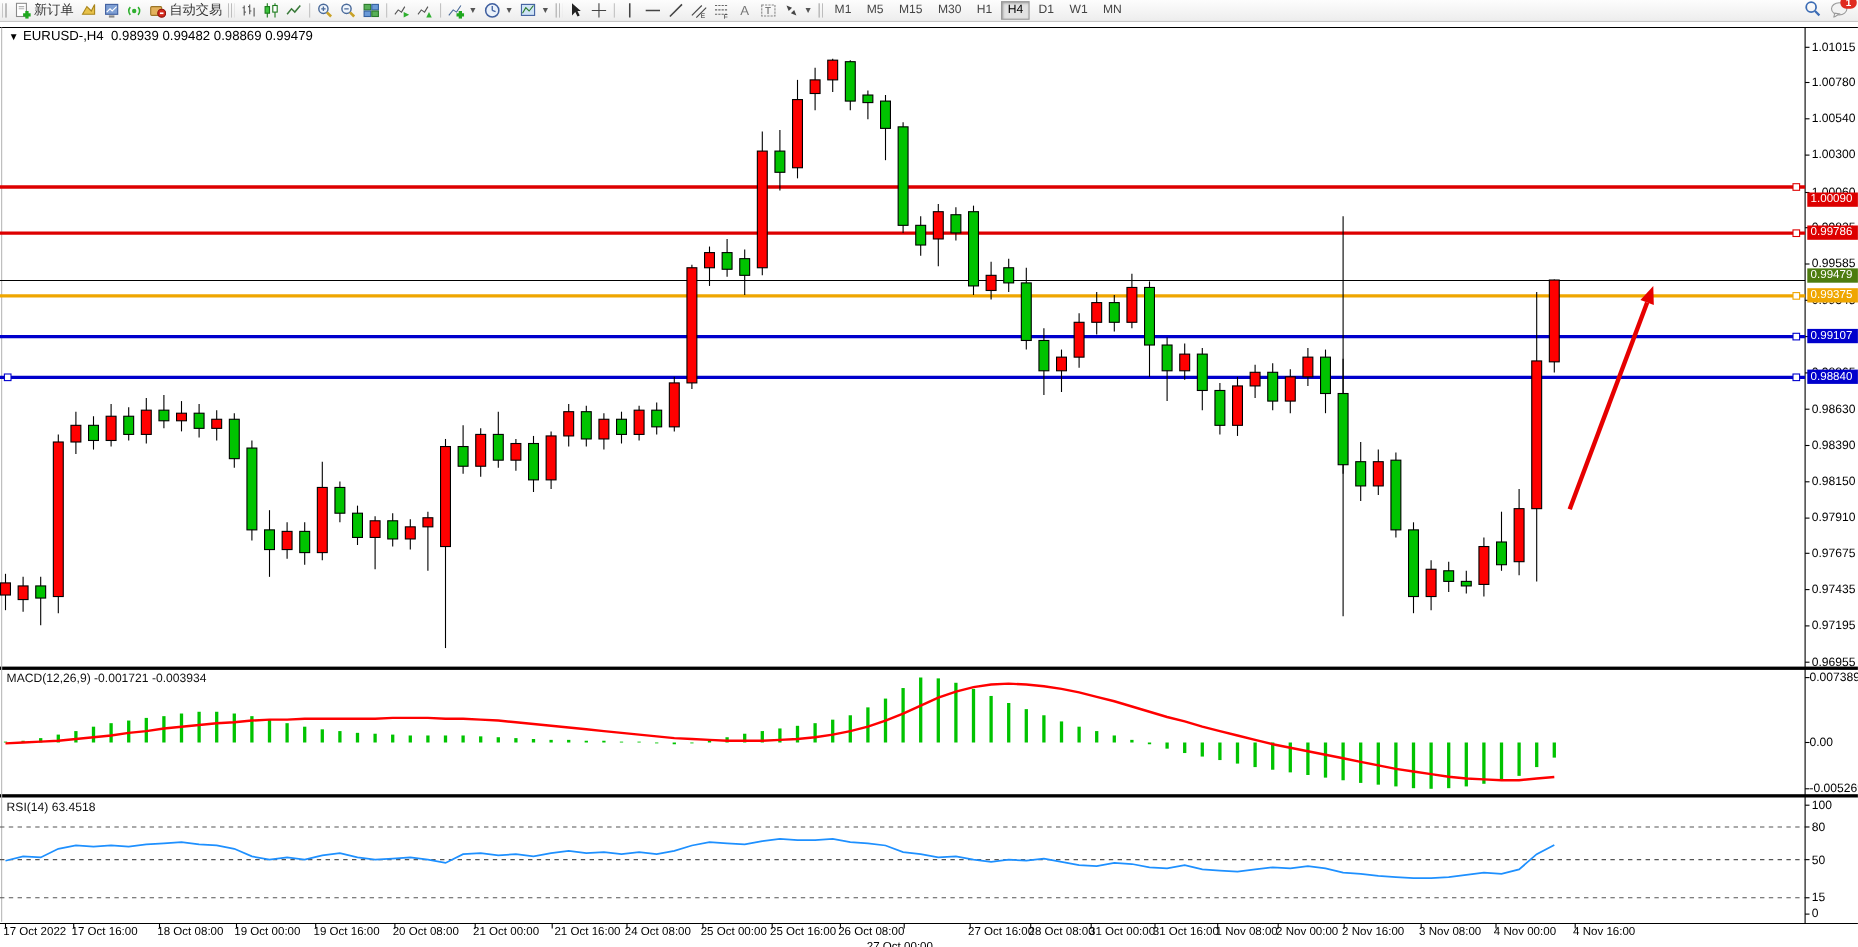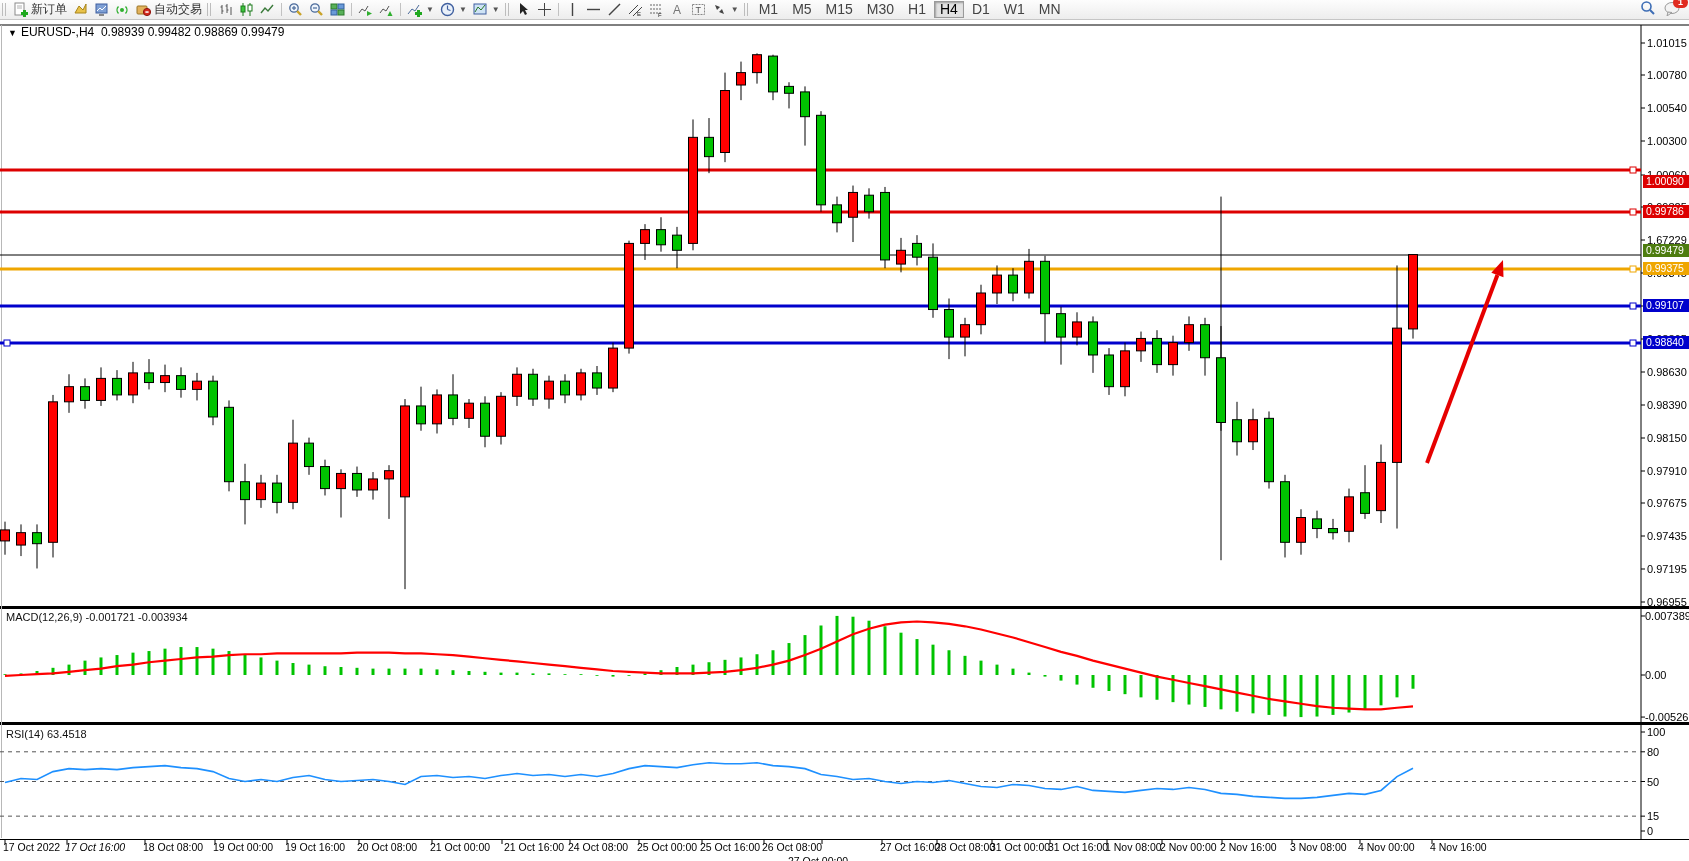--- a/index.html
+++ b/index.html
@@ -7,21 +7,21 @@
   
   #toolbar{position:absolute;left:0;top:0;width:1689px;height:19px;
     background:linear-gradient(#fdfdfd,#ededed);border-bottom:1px solid #c6c6c6;
     display:flex;align-items:center;font-size:12px;color:#333;z-index:50;}
   .grip{width:6px;height:13px;margin:0 2px;
     background:repeating-linear-gradient(90deg,#bdbdbd 0 1px,transparent 1px 3px);}
   .tsep{width:1px;height:13px;background:#c2c2c2;margin:0 3px;}
   .tbtn{height:17px;display:flex;align-items:center;gap:3px;padding:0 3px;cursor:default;white-space:nowrap;}
   .tbtn svg{display:block;}
   .caret{font-size:8px;color:#555;margin-left:1px;}
-  .tf{padding:0 5px;height:15px;line-height:15px;font-size:14px;color:#444;margin:0 1px;border:1px solid transparent;text-align:center;}
+  .tf{padding:0 5px;height:15px;line-height:15px;font-size:11px;color:#444;margin:0 1px;border:1px solid transparent;text-align:center;}
   .tf.active{background:#e2e2e2;border:1px solid #9a9a9a;box-shadow:inset 1px 1px 2px rgba(0,0,0,.3);color:#000;}
   #toolbar-right{margin-left:auto;display:flex;align-items:center;padding-right:8px;gap:8px;}
   .chat-wrap{position:relative;}
   .chat-badge{position:absolute;top:-4px;right:-7px;background:#e02b20;color:#fff;border-radius:8px;
     font-size:9px;line-height:11px;min-width:11px;text-align:center;padding:0 2px;font-weight:bold;}
   
   #chart-area{position:absolute;left:0;top:19px;width:1689px;height:842px;background:#fff;}
   #gfx{position:absolute;left:0;top:0;}
   .axis-label{position:absolute;font-size:11px;color:#000;white-space:nowrap;}
   .badge{position:absolute;left:1643px;width:43px;height:13px;line-height:13px;font-size:10.5px;
@@ -689,42 +689,42 @@
       <span>RSI(14)</span> <span>63.4518</span>
     </div>
 
     <div id="labels-layer">
         <div class="axis-label" style="left: 1647px; top: 18px;">1.01015</div>
         <div class="axis-label" style="left: 1647px; top: 50px;">1.00780</div>
         <div class="axis-label" style="left: 1647px; top: 83px;">1.00540</div>
         <div class="axis-label" style="left: 1647px; top: 116px;">1.00300</div>
         <div class="axis-label" style="left: 1647px; top: 150px;">1.00060</div>
         <div class="axis-label" style="left: 1647px; top: 182px;">0.99825</div>
-        <div class="axis-label" style="left: 1647px; top: 215px;">1.67229</div>
+        <div class="axis-label" style="left: 1647px; top: 215px;">0.99585</div>
         <div class="axis-label" style="left: 1647px; top: 248px;">0.99345</div>
         <div class="axis-label" style="left: 1647px; top: 281px;">0.99105</div>
         <div class="axis-label" style="left: 1647px; top: 314px;">0.98865</div>
         <div class="axis-label" style="left: 1647px; top: 347px;">0.98630</div>
         <div class="axis-label" style="left: 1647px; top: 380px;">0.98390</div>
         <div class="axis-label" style="left: 1647px; top: 413px;">0.98150</div>
         <div class="axis-label" style="left: 1647px; top: 446px;">0.97910</div>
         <div class="axis-label" style="left: 1647px; top: 478px;">0.97675</div>
         <div class="axis-label" style="left: 1647px; top: 511px;">0.97435</div>
         <div class="axis-label" style="left: 1647px; top: 544px;">0.97195</div>
         <div class="axis-label" style="left: 1647px; top: 577px;">0.96955</div>
         <div class="axis-label" style="left: 1645px; top: 591px;">0.007389</div>
         <div class="axis-label" style="left: 1645px; top: 650px;">0.00</div>
         <div class="axis-label" style="left: 1645px; top: 692px;">-0.005269</div>
         <div class="axis-label" style="left: 1647px; top: 707px;">100</div>
         <div class="axis-label" style="left: 1647px; top: 727px;">80</div>
         <div class="axis-label" style="left: 1647px; top: 757px;">50</div>
         <div class="axis-label" style="left: 1647px; top: 791px;">15</div>
         <div class="axis-label" style="left: 1647px; top: 806px;">0</div>
         <div class="time-label" style="left: 3px;">17 Oct 2022</div>
-        <div class="time-label" style="left: 65px; font-style: italic;">17 Oct 16:00</div>
+        <div class="time-label" style="left: 65px;">17 Oct 16:00</div>
         <div class="time-label" style="left: 143px;">18 Oct 08:00</div>
         <div class="time-label" style="left: 213px;">19 Oct 00:00</div>
         <div class="time-label" style="left: 285px;">19 Oct 16:00</div>
         <div class="time-label" style="left: 357px;">20 Oct 08:00</div>
         <div class="time-label" style="left: 430px;">21 Oct 00:00</div>
         <div class="time-label" style="left: 504px;">21 Oct 16:00</div>
         <div class="time-label" style="left: 568px;">24 Oct 08:00</div>
         <div class="time-label" style="left: 637px;">25 Oct 00:00</div>
         <div class="time-label" style="left: 700px;">25 Oct 16:00</div>
         <div class="time-label" style="left: 762px;">26 Oct 08:00</div>

